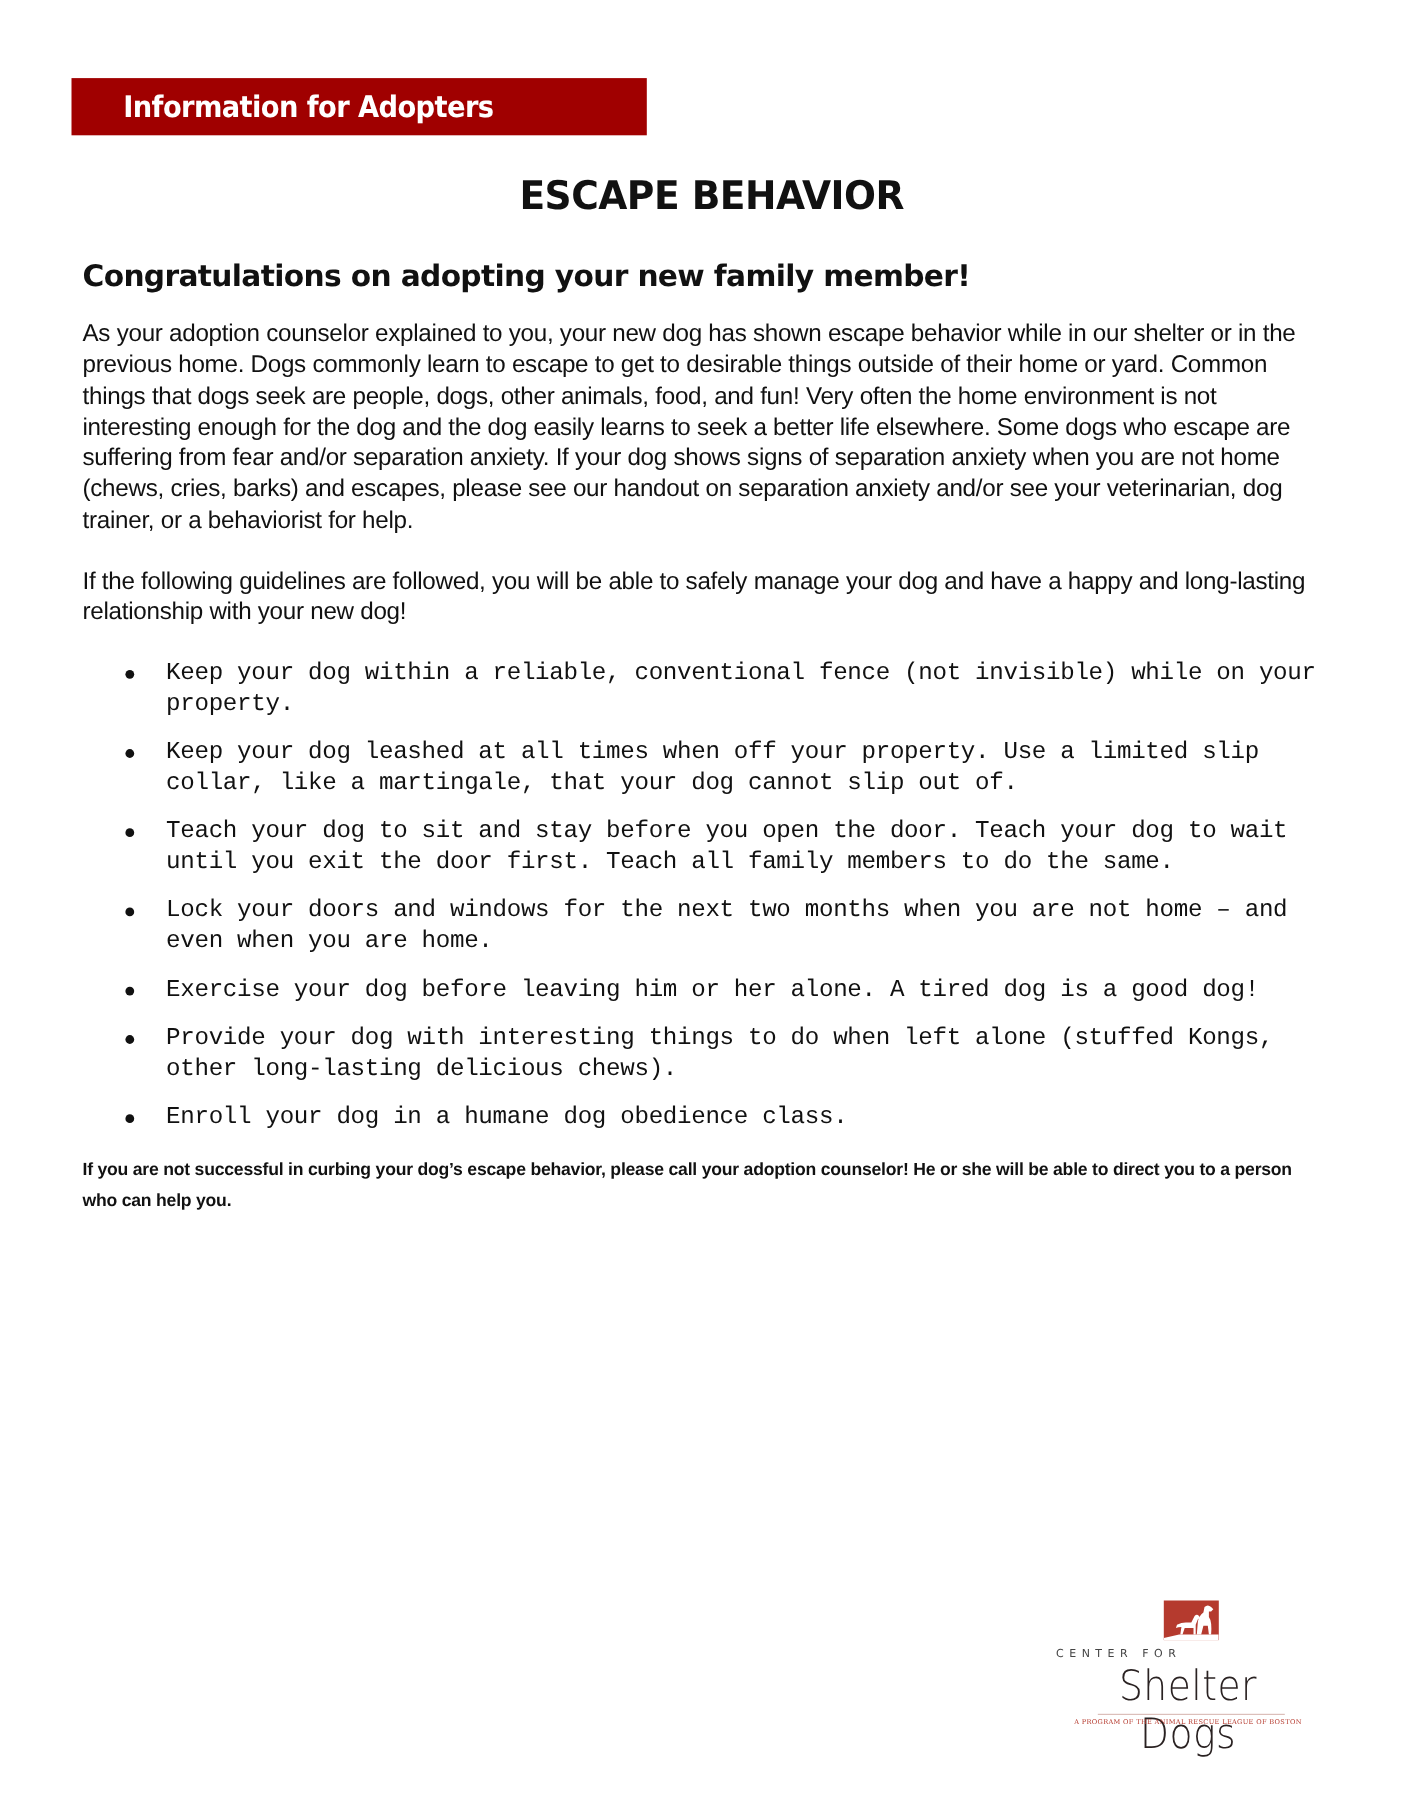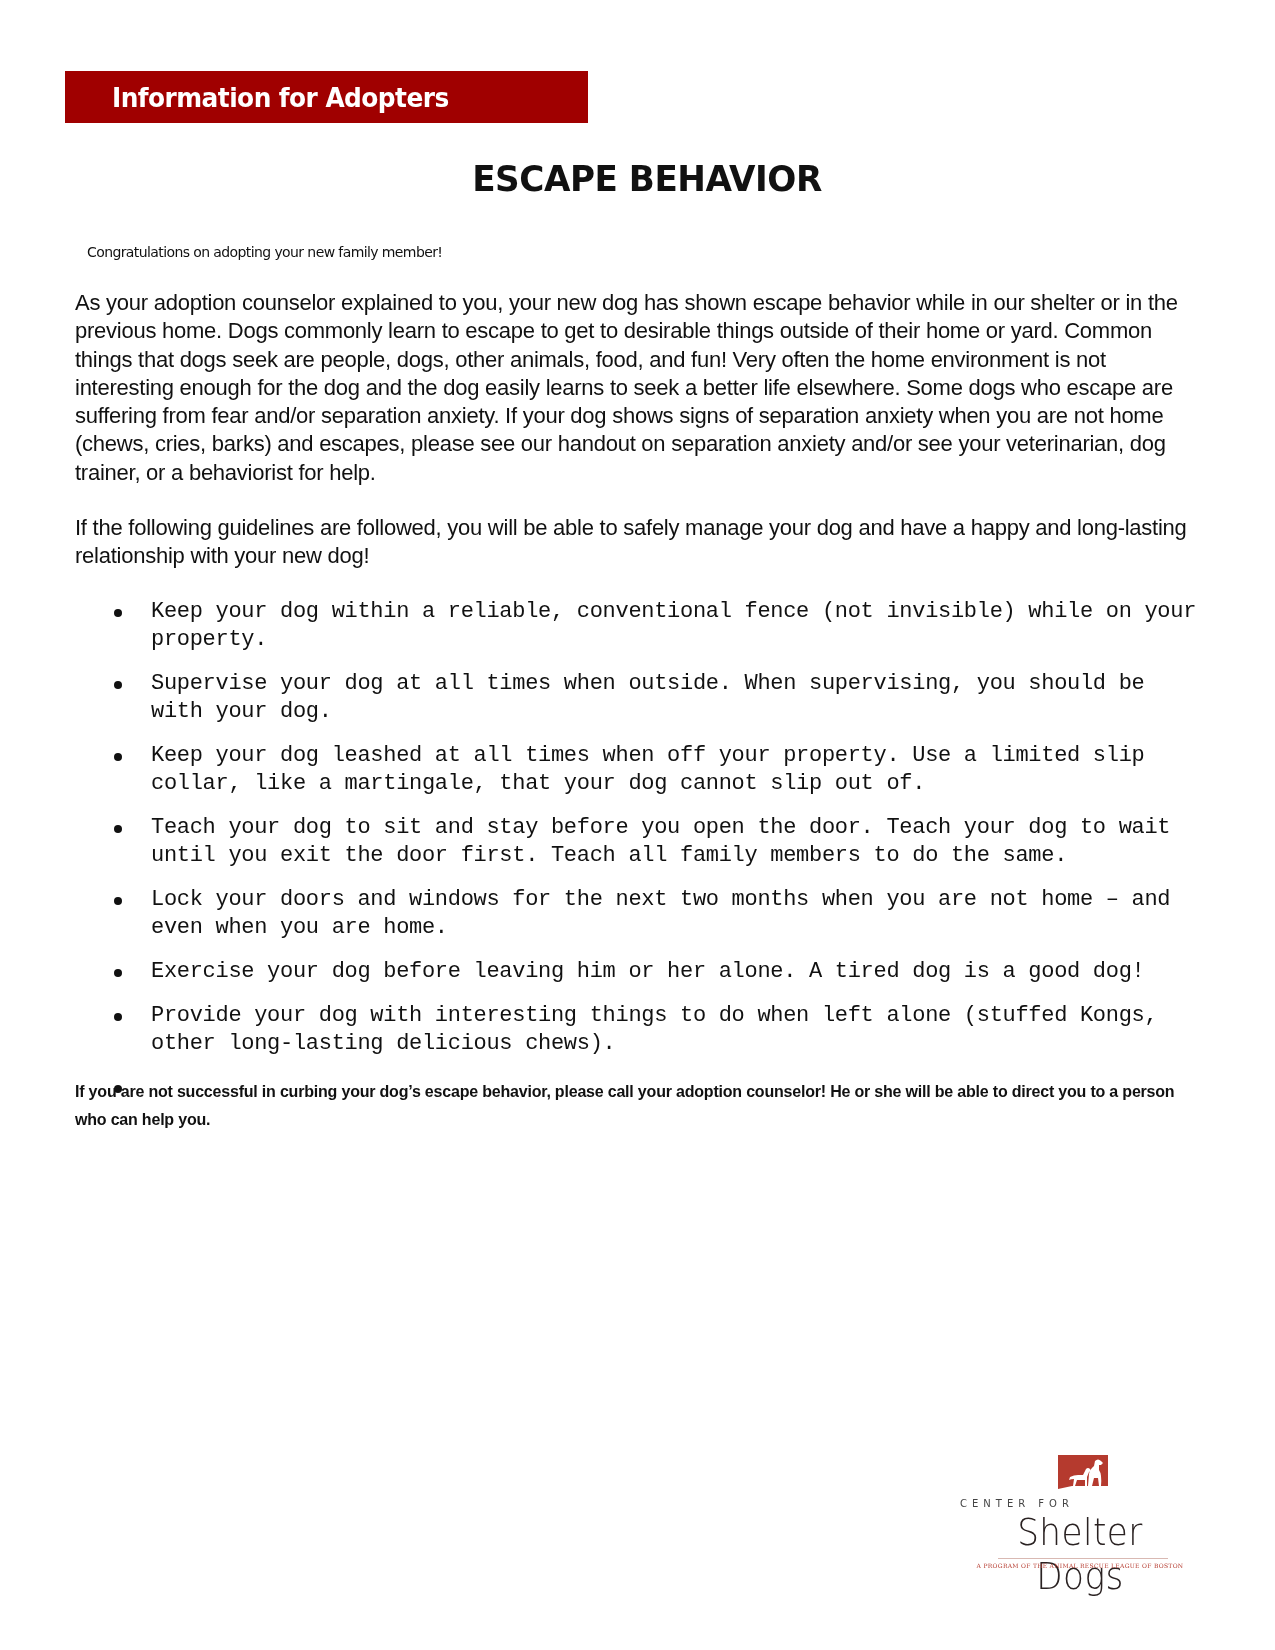--- a/index.html
+++ b/index.html
@@ -8,21 +8,21 @@
   .banner { position: absolute; left: 65px; top: 71px; width: 523px; height: 52px;
             background: #A00000; box-sizing: border-box; padding-left: 47px;
             display: flex; align-items: center; }
   .banner span { color: #fff; font-family: "DejaVu Sans", sans-serif; font-weight: bold;
                  font-size: 27px; letter-spacing: -0.6px; transform: scaleX(0.92);
                  transform-origin: left center; white-space: nowrap; }
   .title { position: absolute; left: 0; width: 1275px; top: 158px; text-align: center;
            font-weight: bold; font-size: 36px; letter-spacing: -0.5px; margin: 0;
            transform: scaleX(0.95); padding-left: 20px; box-sizing: border-box; }
   .content { position: absolute; left: 75px; top: 238px; width: 1130px; }
-  .greet { font-weight: normal; font-size: 14px; margin: 0 0 23px 12px; letter-spacing: -0.6px;
+  .greet { font-weight: bold; font-size: 27px; margin: 0 0 23px 0; letter-spacing: -0.6px;
            line-height: 28px; }
   .para { font-size: 20.5px; line-height: 28.3px; margin: 0 0 27px 0; letter-spacing: -0.55px;
           font-family: "Liberation Sans", sans-serif; word-spacing: 0px; }
   .para.p1, .para.p2 { font-size: 22px; letter-spacing: -0.25px; }
   ul.guides { list-style: none; margin: 0 0 20px 0; padding: 0; }
   ul.guides li { position: relative; padding-left: 76px; font-size: 22px; line-height: 28px;
                  font-family: Liberation Mono, monospace; letter-spacing: -0.3px;
                  margin-bottom: 16px; }
   ul.guides li .bullet { position: absolute; left: 39px; top: 11px; width: 8px; height: 8px;
                          border-radius: 50%; background: #111; }
@@ -50,27 +50,26 @@
 </div>
 
 <h1 class="title">ESCAPE BEHAVIOR</h1>
 
 <div class="content">
   <p class="greet">Congratulations on adopting your new family member!</p>
   <p class="para p1">As your adoption counselor explained to you, your new dog has shown escape behavior while in our shelter or in the previous home. Dogs commonly learn to escape to get to desirable things outside of their home or yard. Common things that dogs seek are people, dogs, other animals, food, and fun! Very often the home environment is not interesting enough for the dog and the dog easily learns to seek a better life elsewhere. Some dogs who escape are suffering from fear and/or separation anxiety. If your dog shows signs of separation anxiety when you are not home (chews, cries, barks) and escapes, please see our handout on separation anxiety and/or see your veterinarian, dog trainer, or a behaviorist for help.</p>
   <p class="para p2">If the following guidelines are followed, you will be able to safely manage your dog and have a happy and long-lasting relationship with your new dog!</p>
   <ul class="guides">
     <li><span class="bullet"></span><span>Keep your dog within a reliable, conventional fence (not invisible) while on your property.</span></li>
-    <li><span class="bullet"></span><span>Supervise your dog at all times when outside. When supervising, you should be with your dog.</span></li>
     <li><span class="bullet"></span><span>Keep your dog leashed at all times when off your property. Use a limited slip collar, like a martingale, that your dog cannot slip out of.</span></li>
     <li><span class="bullet"></span><span>Teach your dog to sit and stay before you open the door. Teach your dog to wait until you exit the door first. Teach all family members to do the same.</span></li>
     <li><span class="bullet"></span><span>Lock your doors and windows for the next two months when you are not home – and even when you are home.</span></li>
     <li><span class="bullet"></span><span>Exercise your dog before leaving him or her alone. A tired dog is a good dog!</span></li>
     <li><span class="bullet"></span><span>Provide your dog with interesting things to do when left alone (stuffed Kongs, other long-lasting delicious chews).</span></li>
-    <li><span class="bullet"></span></li>
+    <li><span class="bullet"></span><span>Enroll your dog in a humane dog obedience class.</span></li>
   </ul>
   <p class="closing">If you are not successful in curbing your dog’s escape behavior, please call your adoption counselor! He or she will be able to direct you to a person who can help you.</p>
 </div>
 
 <div class="logo">
   <div class="mark">
     <svg width="50" height="36" viewBox="0 0 50 36">
       <path d="M0 34 L14 31 L50 31 L50 36 L0 36 Z" fill="#fff"></path>
       <path d="M12 22 q4 -2 8 -2 l5 0 l3 -6 q2 -2 4 0 l1 2 l-2 1 l-2 5 l0 9 l-2 0 l0 -6 l-8 0 l-2 6 l-2 0 l1 -7 q-3 0 -5 1 z" fill="#fff"></path>
       <path d="M30 31 l1 -12 q1 -5 5 -8 l1 -5 q3 -3 6 0 l2 2 l-2 2 l-2 0 l0 5 q3 4 2 16 l-2 0 l-1 -8 l-4 0 l-2 8 z" fill="#fff"></path>

